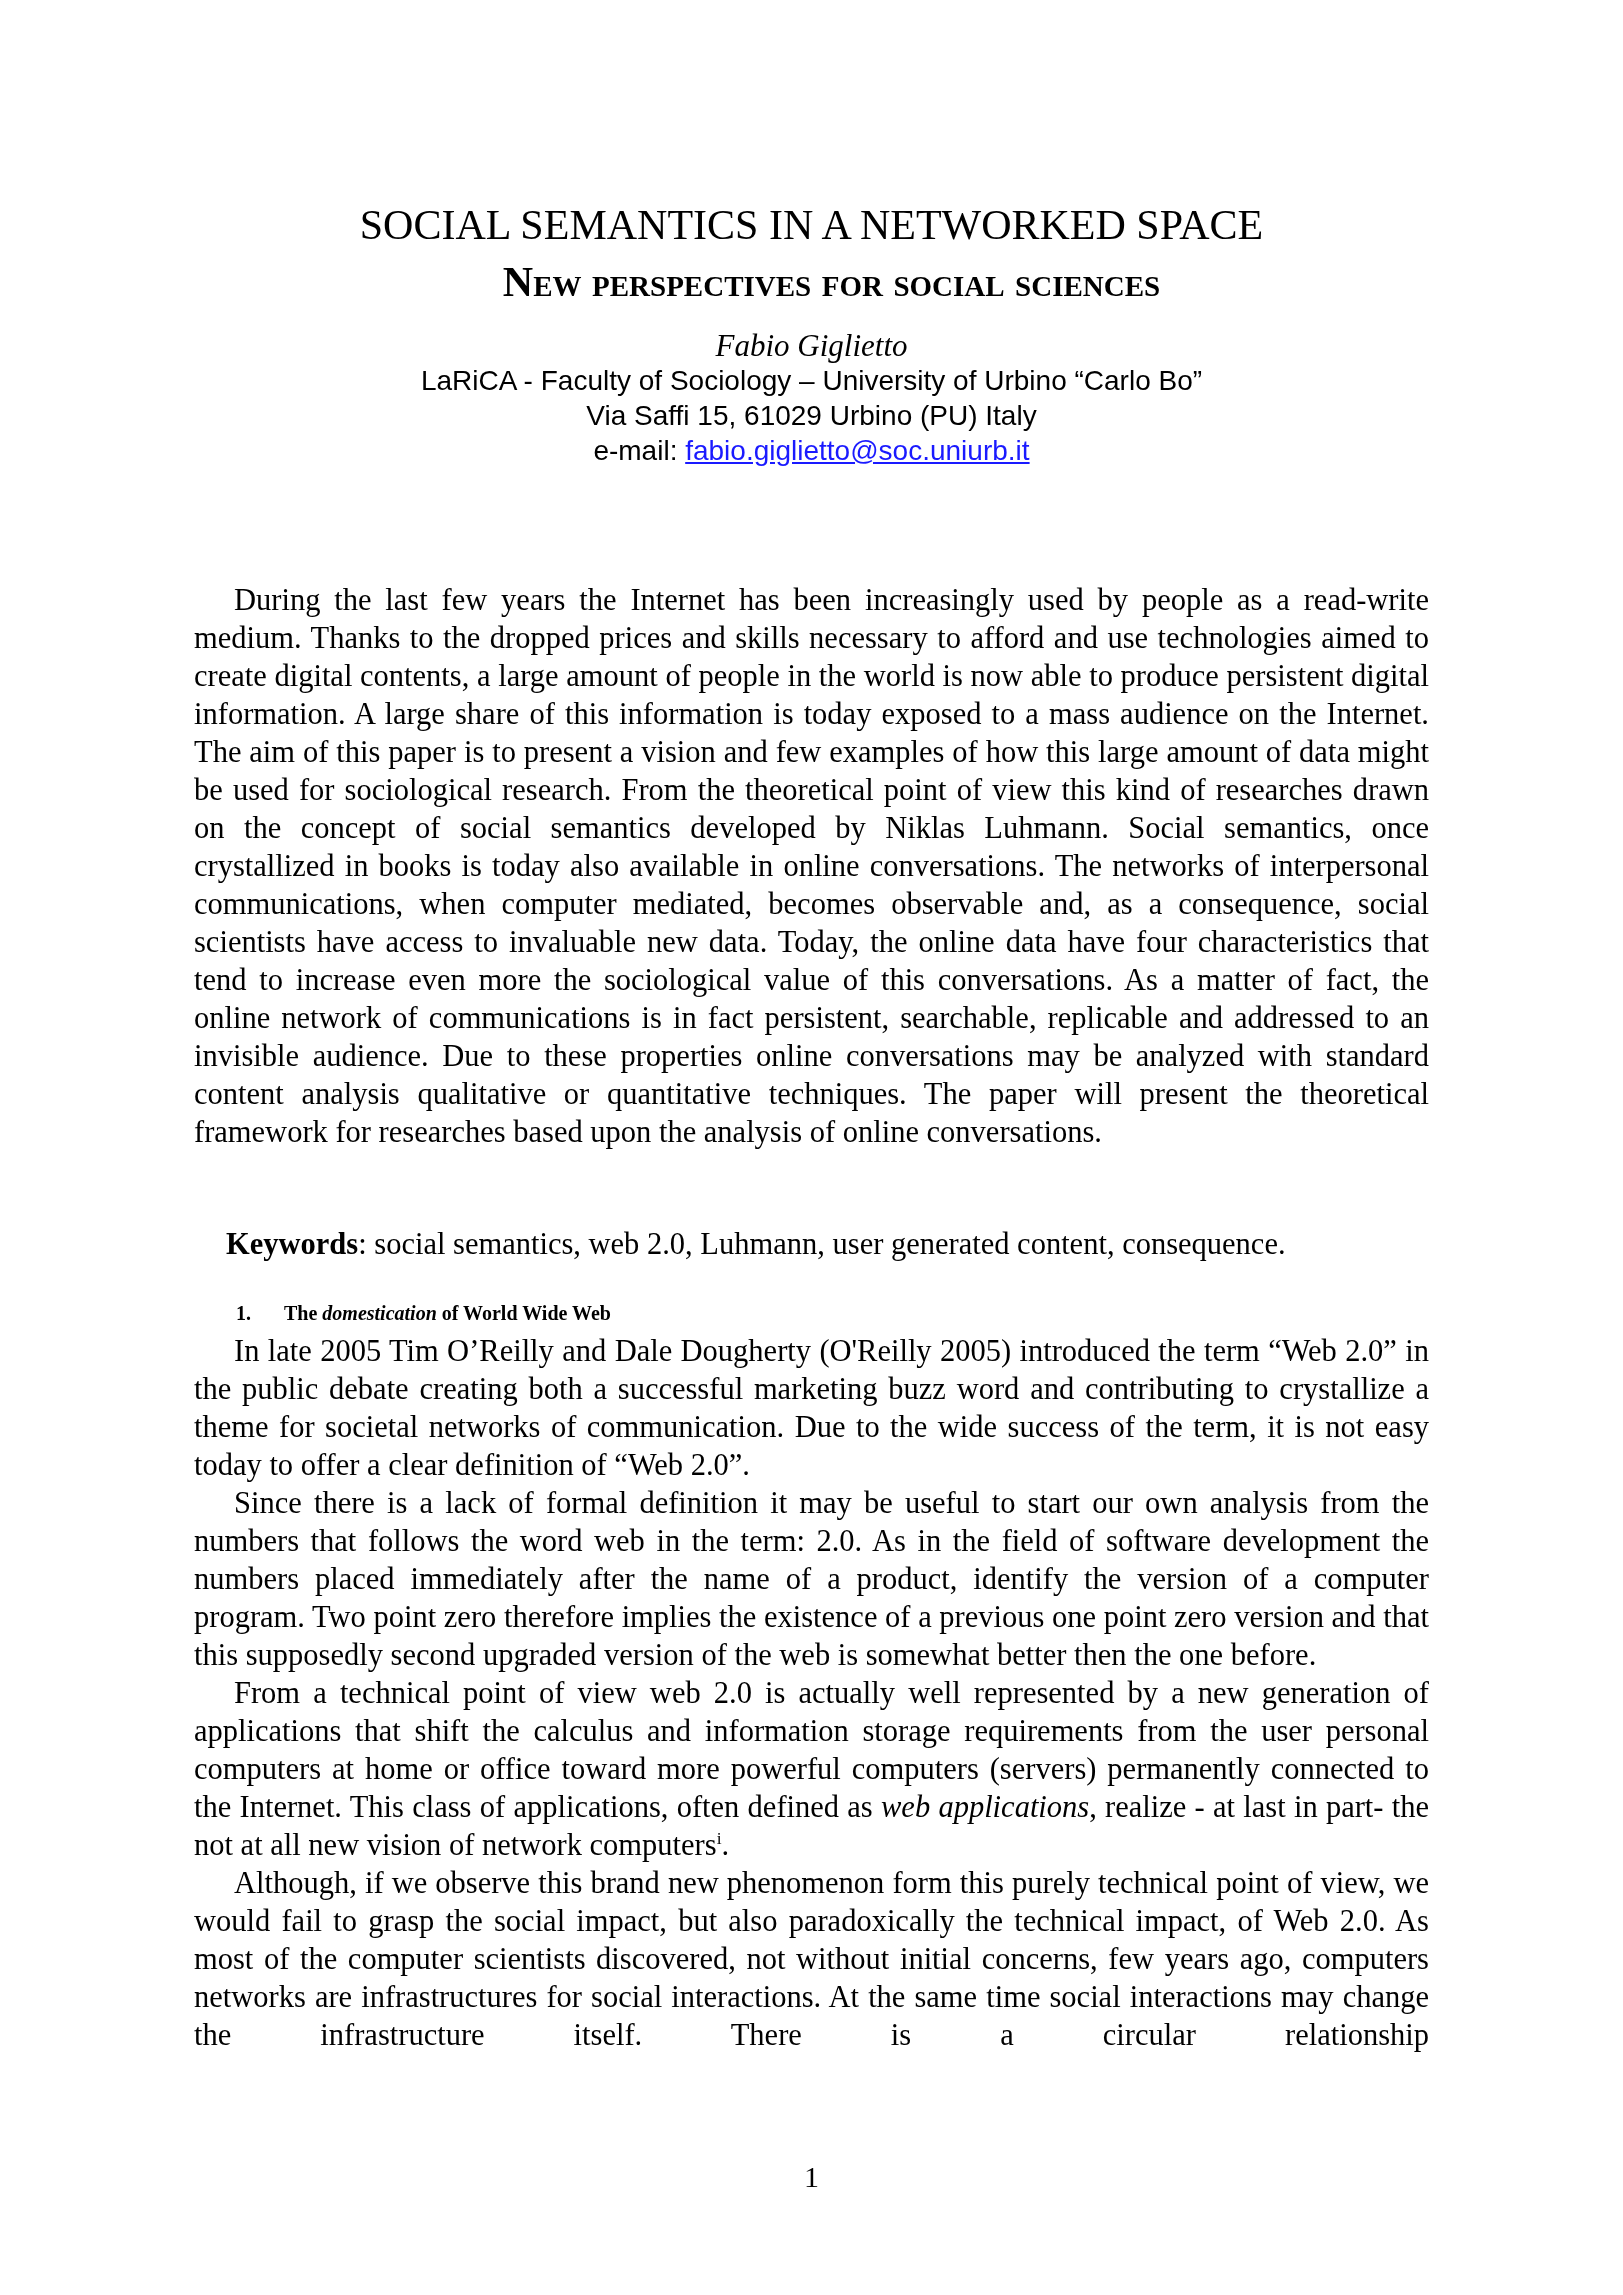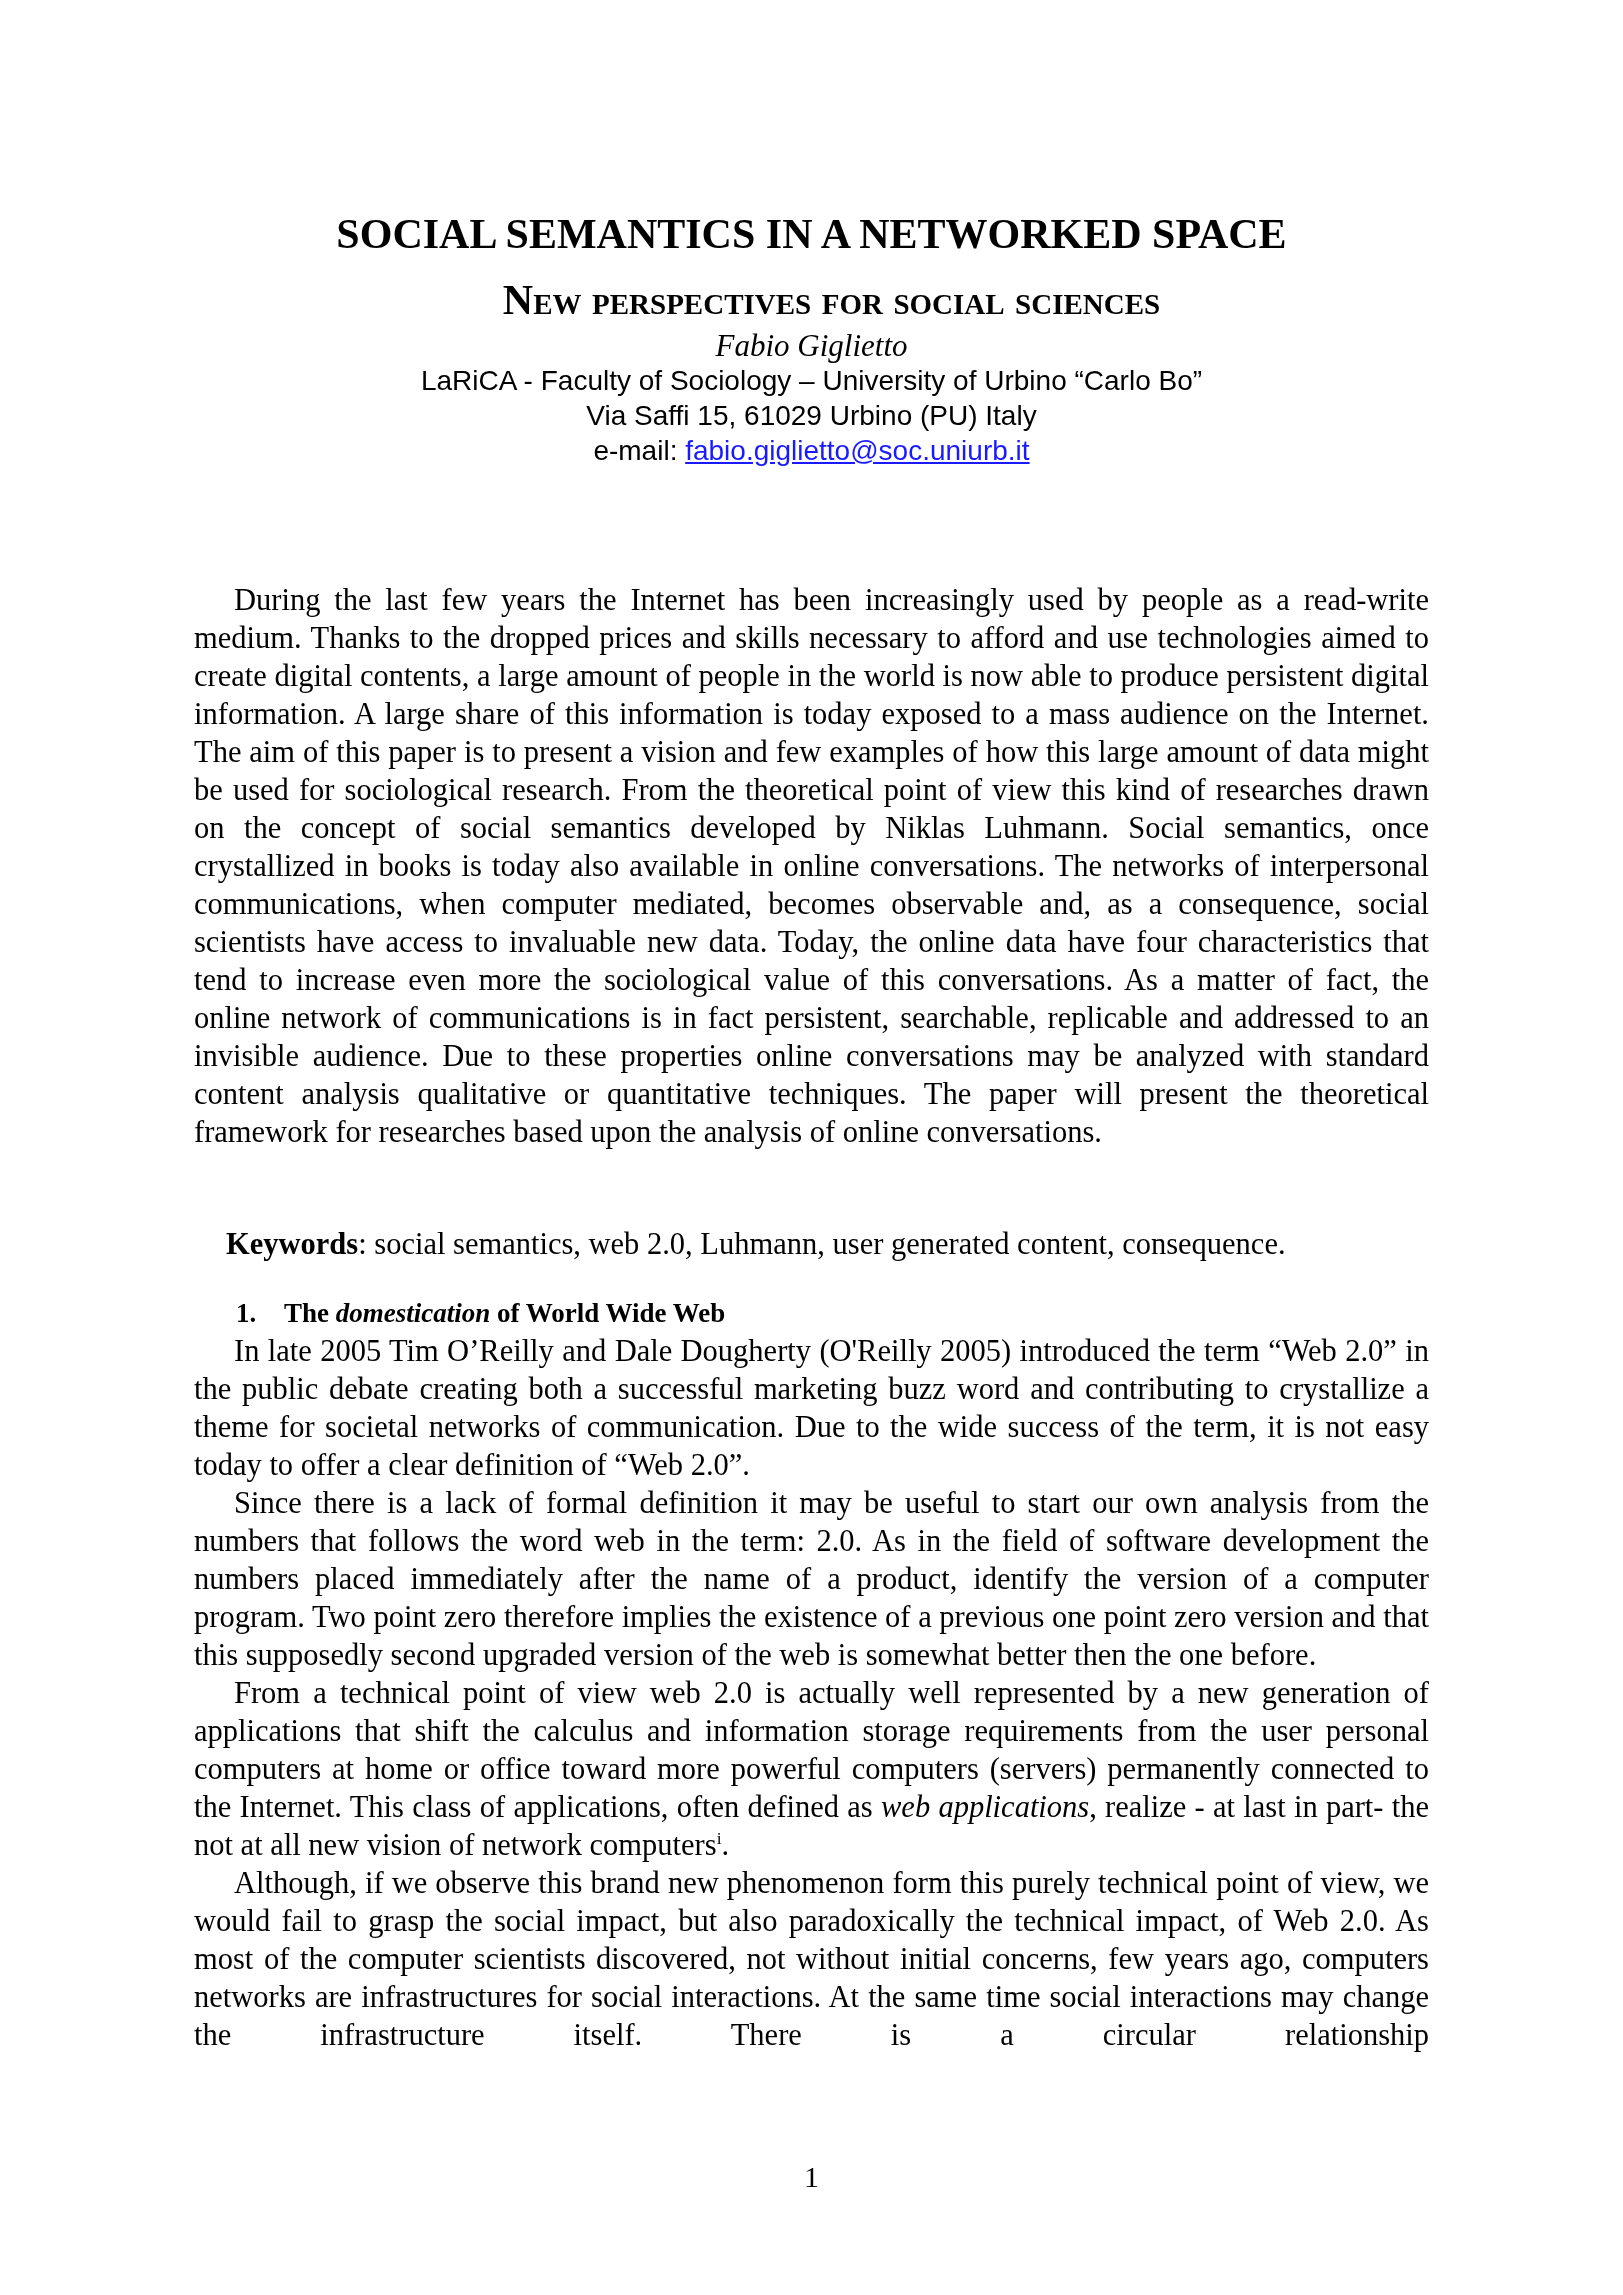--- a/index.html
+++ b/index.html
@@ -4,21 +4,21 @@
 <style>
   html, body { margin: 0; padding: 0; background: #ffffff; }
   body { width: 1623px; height: 2295px; position: relative; overflow: hidden; }
   .page {
     position: absolute; left: 0; top: 0; width: 1623px; height: 2295px;
     background: #ffffff; color: #000000;
     font-family: "Liberation Serif", "DejaVu Serif", serif;
   }
   .title-block { position: absolute; left: 0; top: 193px; width: 1623px; text-align: center; }
   .title {
-    font-weight: bold; font-size: 42px; line-height: 51px; margin: 16px;
+    font-weight: normal; font-size: 42px; line-height: 51px; margin: 7px;
     letter-spacing: 0px;
   }
   .subtitle {
     font-weight: bold; font-size: 42px; line-height: 49px; margin: 0;
     font-variant: small-caps;
     padding-left: 40px;
   }
   .author-block { position: absolute; left: 0; top: 328px; width: 1623px; text-align: center; }
   .author { font-style: italic; font-size: 31px; line-height: 35px; }
   .aff { font-family: "Liberation Sans", "DejaVu Sans", sans-serif; font-size: 28px; line-height: 35px; }
@@ -26,21 +26,21 @@
 
   .body-col { position: absolute; left: 194px; width: 1235px; }
   .abstract-head { top: 543px; font-weight: bold; font-size: 30px; line-height: 38px; }
   .para {
     font-size: 30.5px; line-height: 38px; text-align: justify; margin: 0;
     text-indent: 40px; hyphens: none;
   }
   .abstract-body { top: 581px; }
   .keywords { top: 1225px; font-size: 30.5px; line-height: 38px; text-indent: 32px; }
   .kw-label { font-weight: bold; text-align: center; }
-  .section-head { top: 1294px; left: 236px; font-weight: bold; font-size: 27px; line-height: 38px; }
+  .section-head { top: 1294px; left: 236px; font-weight: bold; font-size: 20px; line-height: 38px; }
   .section-head .num { display: inline-block; width: 48px; }
   .section-head em { font-style: italic; }
   .section-body { top: 1332px; }
   sup.fn { font-size: 17.4px; vertical-align: super; line-height: 0; }
   .page-number {
     position: absolute; left: 0; width: 1623px; top: 2158px; text-align: center;
     font-size: 30px; line-height: 38px;
   }
 </style>
 </head>

